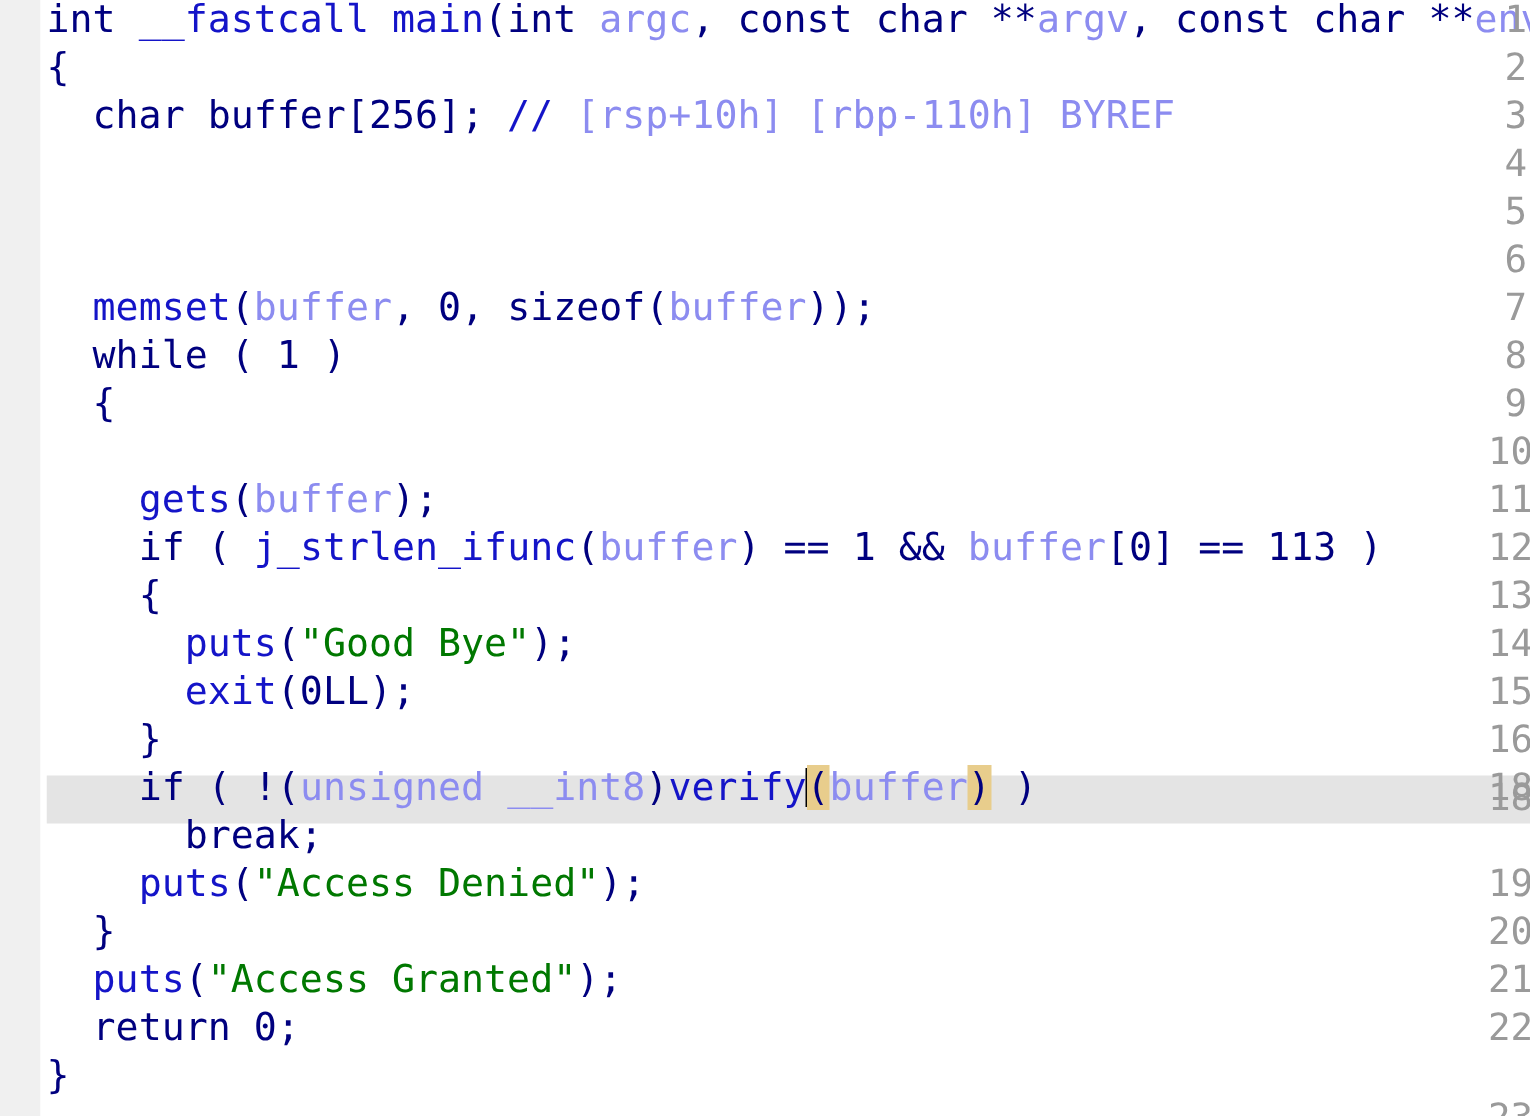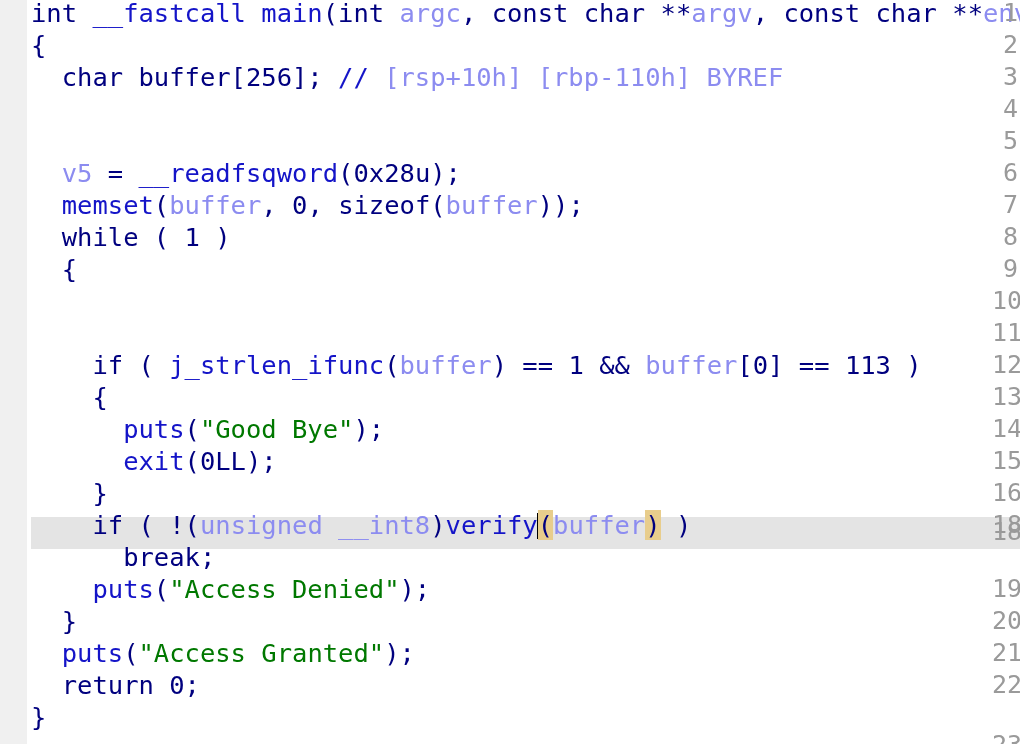--- a/index.html
+++ b/index.html
@@ -147,29 +147,29 @@
 
     <div class="codeline" style="top:-3px"><span class="t-kw">int</span> <span class="t-fn">__fastcall</span> <span class="t-fn">main</span><span class="t-pun">(</span><span class="t-kw">int</span> <span class="t-var">argc</span><span class="t-pun">,</span> <span class="t-kw">const char</span> <span class="t-pun">**</span><span class="t-var">argv</span><span class="t-pun">,</span> <span class="t-kw">const char</span> <span class="t-pun">**</span><span class="t-var">envp</span></div>
 
     <div class="codeline" style="top:29px"><span class="t-pun">{</span></div>
 
     <div class="codeline" style="top:61px"><span class="t-pun">  char buffer[256];</span> <span class="t-cmtsl">//</span> <span class="t-cmt">[rsp+10h] [rbp-110h] BYREF</span></div>
 
 
     <div class="codeline" style="top:125px">&nbsp;</div>
 
-    <div class="codeline" style="top:157px">  <span class="t-var">v5</span> <span class="t-pun">=</span> <span class="t-fn">__readfsqword</span><span class="t-pun">(</span><span class="t-num">0x28u</span><span class="t-pun">);</span></div>
 
     <div class="codeline" style="top:189px">  <span class="t-fn">memset</span><span class="t-pun">(</span><span class="t-var">buffer</span><span class="t-pun">,</span> <span class="t-num">0</span><span class="t-pun">,</span> <span class="t-kw">sizeof</span><span class="t-pun">(</span><span class="t-var">buffer</span><span class="t-pun">));</span></div>
 
     <div class="codeline" style="top:221px">  <span class="t-kw">while</span> <span class="t-pun">(</span> <span class="t-num">1</span> <span class="t-pun">)</span></div>
 
     <div class="codeline" style="top:253px">  <span class="t-pun">{</span></div>
 
 
+    <div class="codeline" style="top:317px">    <span class="t-fn">gets</span><span class="t-pun">(</span><span class="t-var">buffer</span><span class="t-pun">);</span></div>
 
     <div class="codeline" style="top:349px">    <span class="t-kw">if</span> <span class="t-pun">(</span> <span class="t-fn">j_strlen_ifunc</span><span class="t-pun">(</span><span class="t-var">buffer</span><span class="t-pun">)</span> <span class="t-pun">==</span> <span class="t-num">1</span> <span class="t-pun">&amp;&amp;</span> <span class="t-var">buffer</span><span class="t-pun">[</span><span class="t-num">0</span><span class="t-pun">]</span> <span class="t-pun">==</span> <span class="t-num">113</span> <span class="t-pun">)</span></div>
 
     <div class="codeline" style="top:381px">    <span class="t-pun">{</span></div>
 
     <div class="codeline" style="top:413px">      <span class="t-fn">puts</span><span class="t-pun">(</span><span class="t-str">"Good Bye"</span><span class="t-pun">);</span></div>
 
     <div class="codeline" style="top:445px">      <span class="t-fn">exit</span><span class="t-pun">(</span><span class="t-num">0LL</span><span class="t-pun">);</span></div>
 
     <div class="codeline" style="top:477px">    <span class="t-pun">}</span></div>

